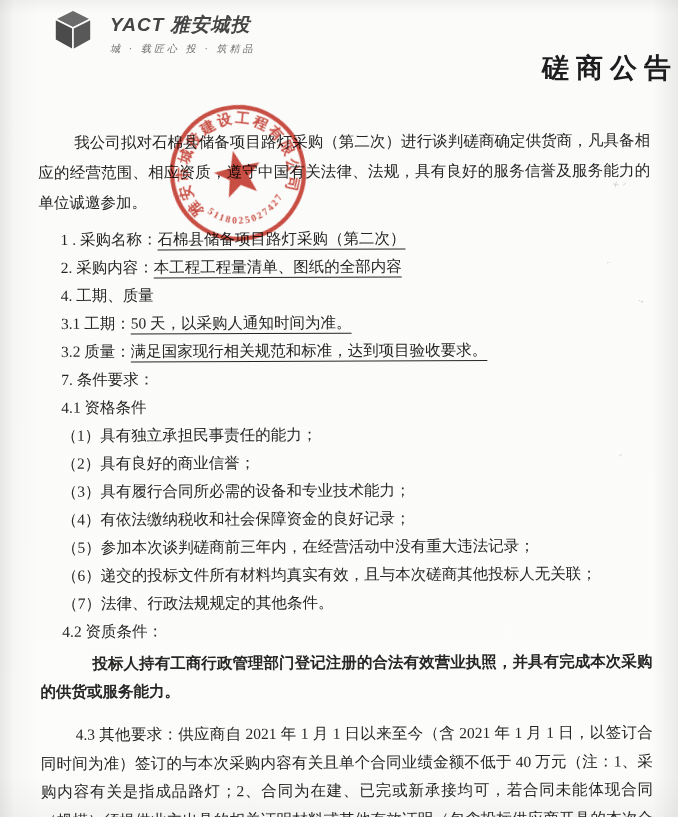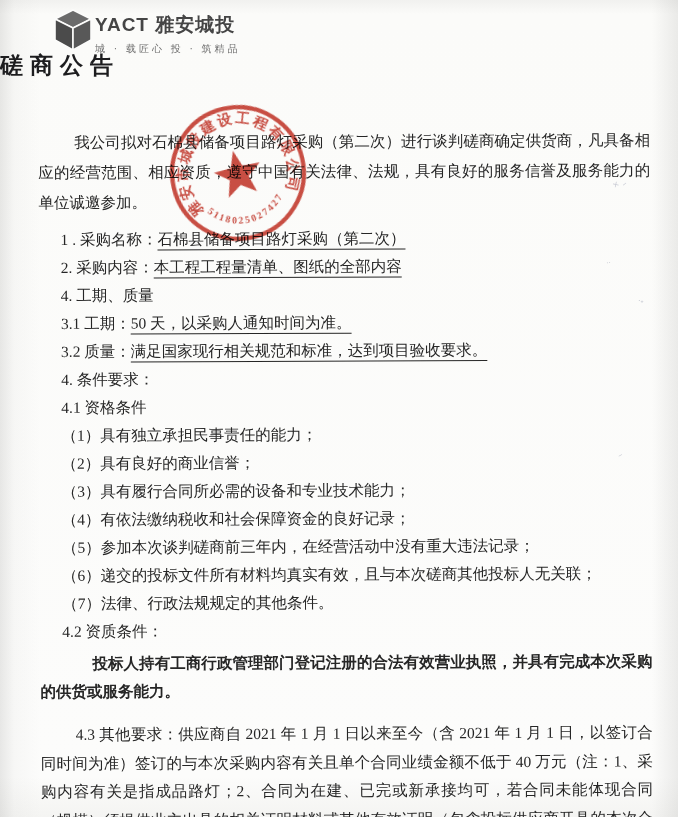--- a/index.html
+++ b/index.html
@@ -16,27 +16,27 @@
     color:#262626;
   }
   .page::before{ 
     content:"";position:absolute;inset:0;pointer-events:none;
     background:
       linear-gradient(90deg, rgba(120,120,118,.16) 0px, rgba(160,160,158,.06) 14px, rgba(0,0,0,0) 40px),
       linear-gradient(270deg, rgba(130,130,128,.14) 0px, rgba(0,0,0,0) 26px);
   }
   .letterhead{position:absolute;top:8px;left:52px;display:flex;align-items:flex-start;}
   .logo-cube{width:42px;height:44px;}
-  .brand-block{margin-left:1px;padding-top:4px;}
+  .brand-block{margin-left:16px;padding-top:4px;font-style:italic;}
   .brand-name{font-family:"Liberation Sans","DejaVu Sans",sans-serif;font-weight:bold;
     font-size:19px;color:#454545;letter-spacing:1px;white-space:nowrap;}
   .brand-tagline{font-family:"Liberation Sans","DejaVu Sans",sans-serif;font-size:10px;
     color:#6f6f6f;letter-spacing:3px;margin-top:4px;white-space:nowrap;}
-  .doc-title{position:absolute;top:50px;left:0;right:0;text-align:left;
-    font-size:23px;font-weight:bold;letter-spacing:7px;color:#1d1d1f;}
+  .doc-title{position:absolute;top:50px;left:0;right:0;text-align:right;
+    font-size:27px;font-weight:bold;letter-spacing:7px;color:#1d1d1f;}
   .body{position:absolute;top:112px;left:38px;width:612px;font-size:15.5px;
     transform:rotate(-0.25deg);transform-origin:top left;}
   .para{line-height:30px;text-align:justify;}
   .indent{text-indent:36px;}
   .intro{margin-bottom:0;}
   .sec{line-height:28px;height:28px;padding-left:22px;white-space:nowrap;}
   .sec:first-of-type{margin-top:8px;}
   .u{text-decoration:underline;text-underline-offset:5px;text-decoration-thickness:1.2px;}
   .qual{margin-top:4px;line-height:28px;font-weight:bold;text-align:justify;text-indent:52px;}
   .other{line-height:28.6px;text-align:justify;text-indent:35px;}
@@ -68,21 +68,21 @@
   <div class="doc-title">磋商公告</div>
 
   <div class="body">
     <p class="para indent intro">我公司拟对石棉县储备项目路灯采购（第二次）进行谈判磋商确定供货商，凡具备相应的经营范围、相应资质，遵守中国有关法律、法规，具有良好的服务信誉及服务能力的单位诚邀参加。</p>
 
     <div class="sec"><span>1 . 采购名称：</span><span class="u">石棉县储备项目路灯采购（第二次）</span></div>
     <div class="sec"><span>2.  采购内容：</span><span class="u">本工程工程量清单、图纸的全部内容</span></div>
     <div class="sec"><span>4. 工期、质量</span><span class="u"></span></div>
     <div class="sec"><span>3.1 工期：</span><span class="u">50 天，以采购人通知时间为准。</span></div>
     <div class="sec"><span>3.2 质量：</span><span class="u">满足国家现行相关规范和标准，达到项目验收要求。</span></div>
-    <div class="sec"><span>4. 条件要求：</span></div>
+    <div class="sec"><span>7. 条件要求：</span></div>
     <div class="sec"><span>4.1 资格条件</span></div>
     <div class="sec"><span>（1）具有独立承担民事责任的能力；</span></div>
     <div class="sec"><span>（2）具有良好的商业信誉；</span></div>
     <div class="sec"><span>（3）具有履行合同所必需的设备和专业技术能力；</span></div>
     <div class="sec"><span>（4）有依法缴纳税收和社会保障资金的良好记录；</span></div>
     <div class="sec"><span>（5）参加本次谈判磋商前三年内，在经营活动中没有重大违法记录；</span></div>
     <div class="sec"><span>（6）递交的投标文件所有材料均真实有效，且与本次磋商其他投标人无关联；</span></div>
     <div class="sec"><span>（7）法律、行政法规规定的其他条件。</span></div>
     <div class="sec"><span>4.2 资质条件：</span></div>
 

